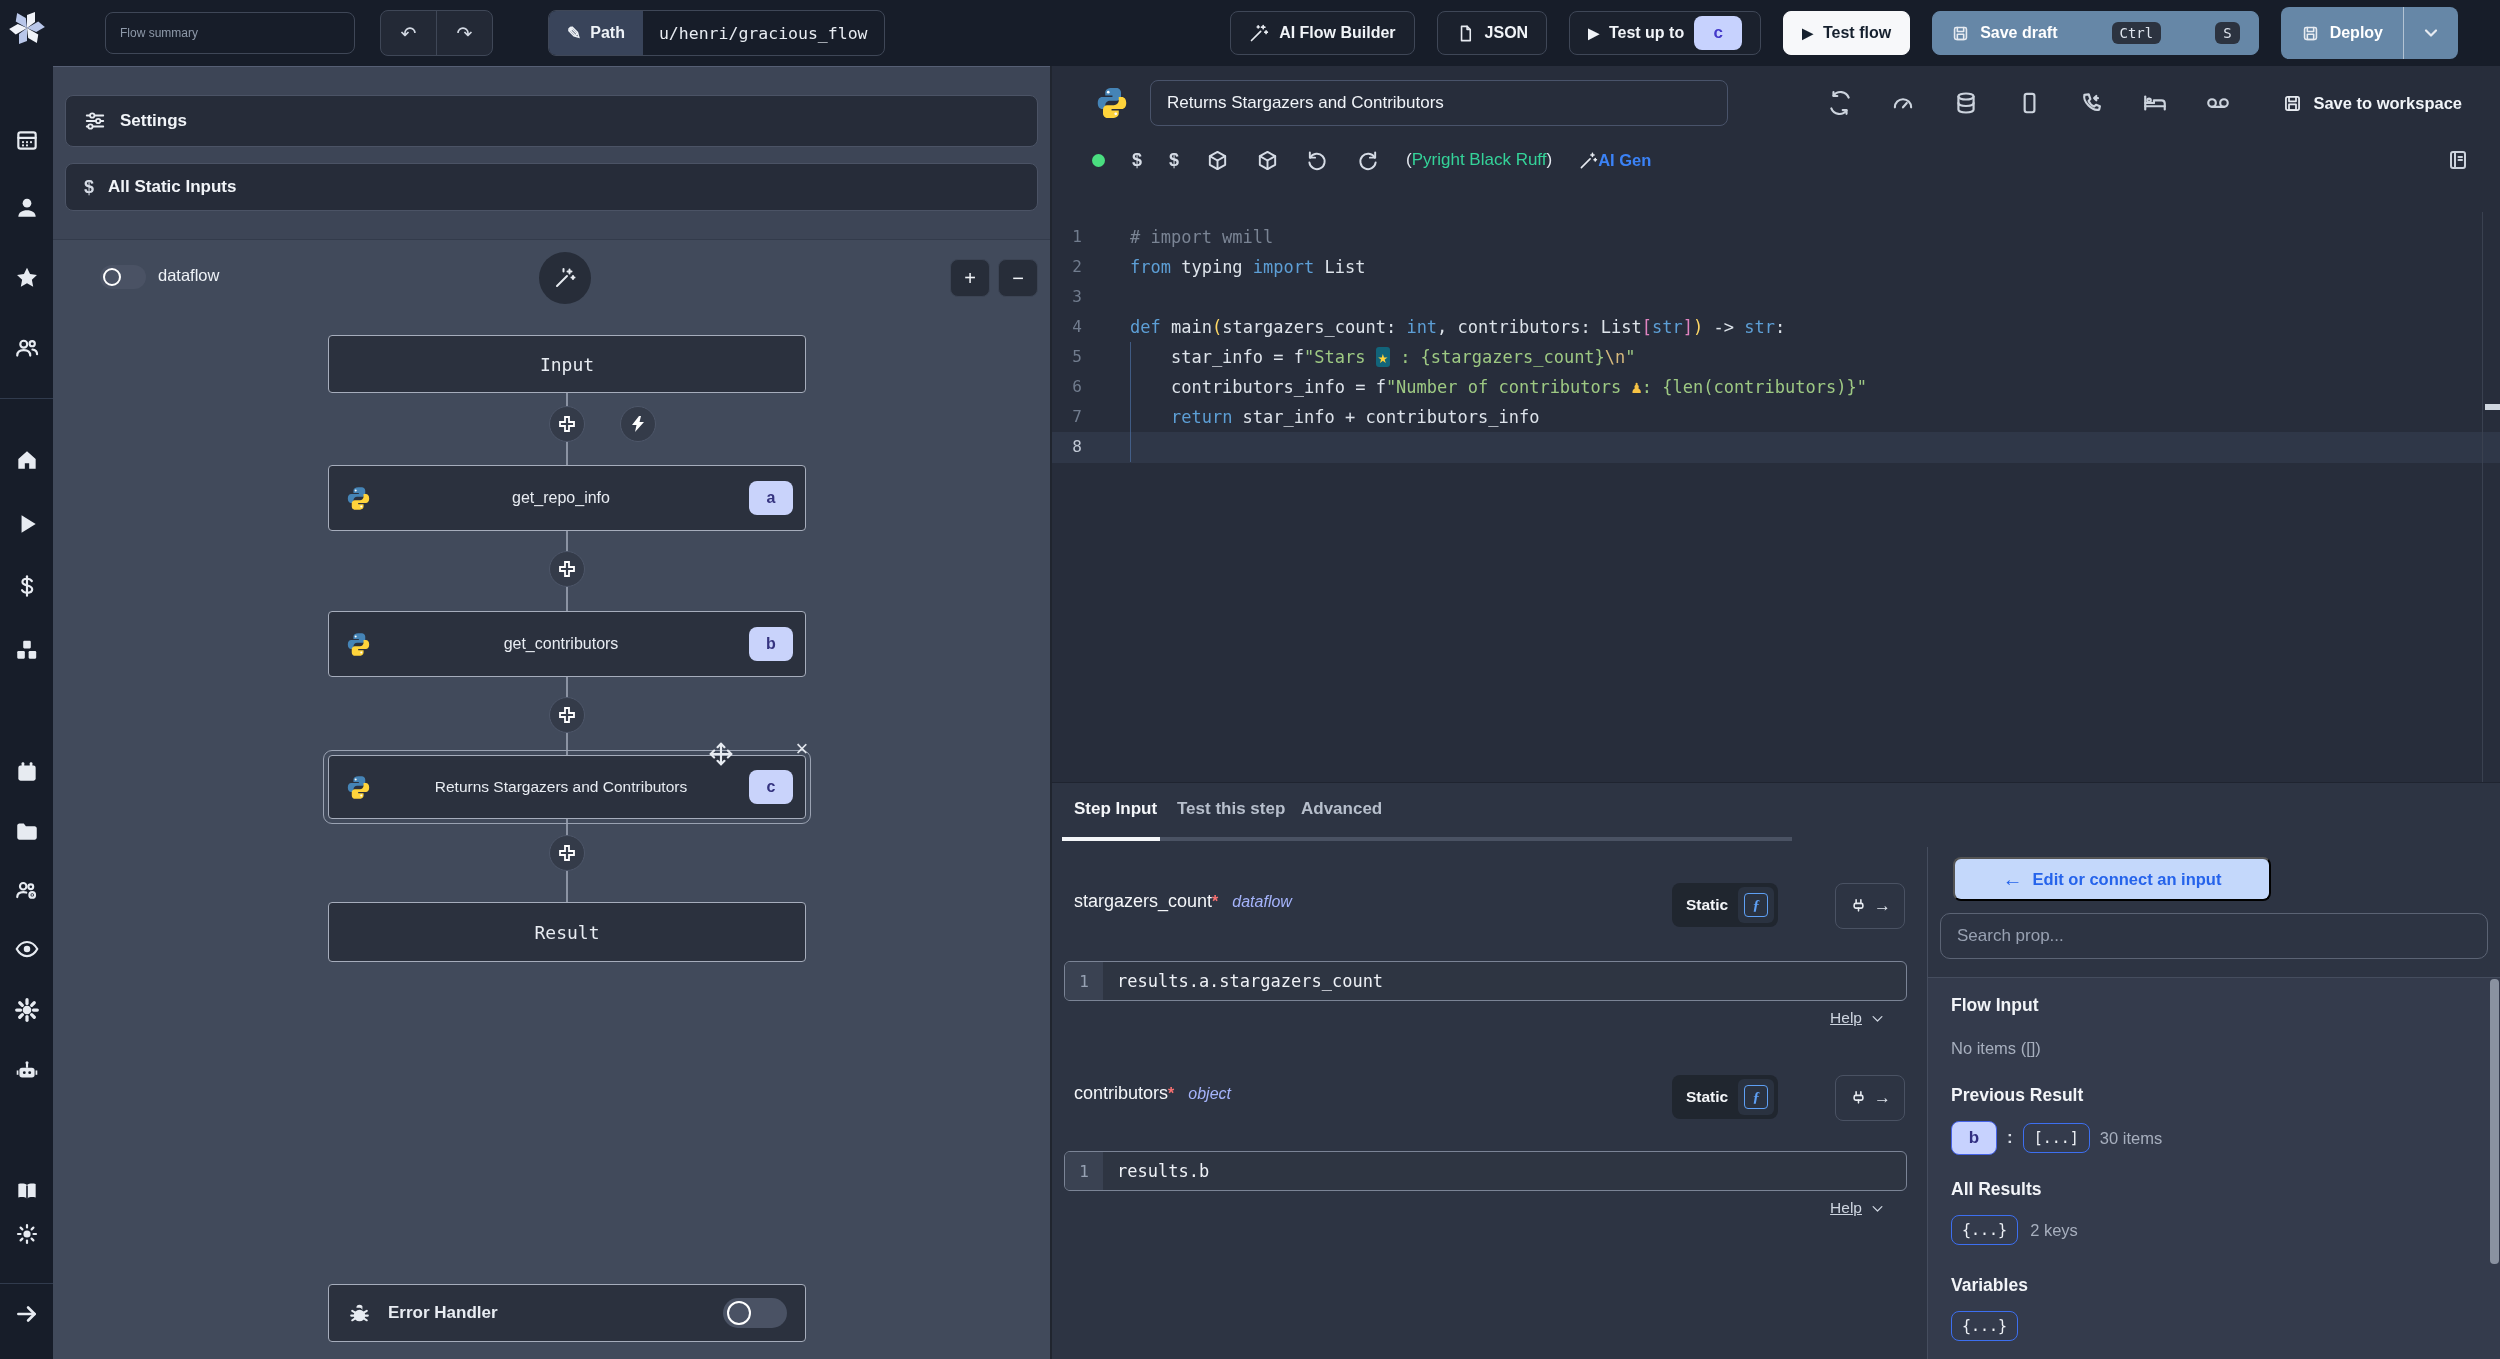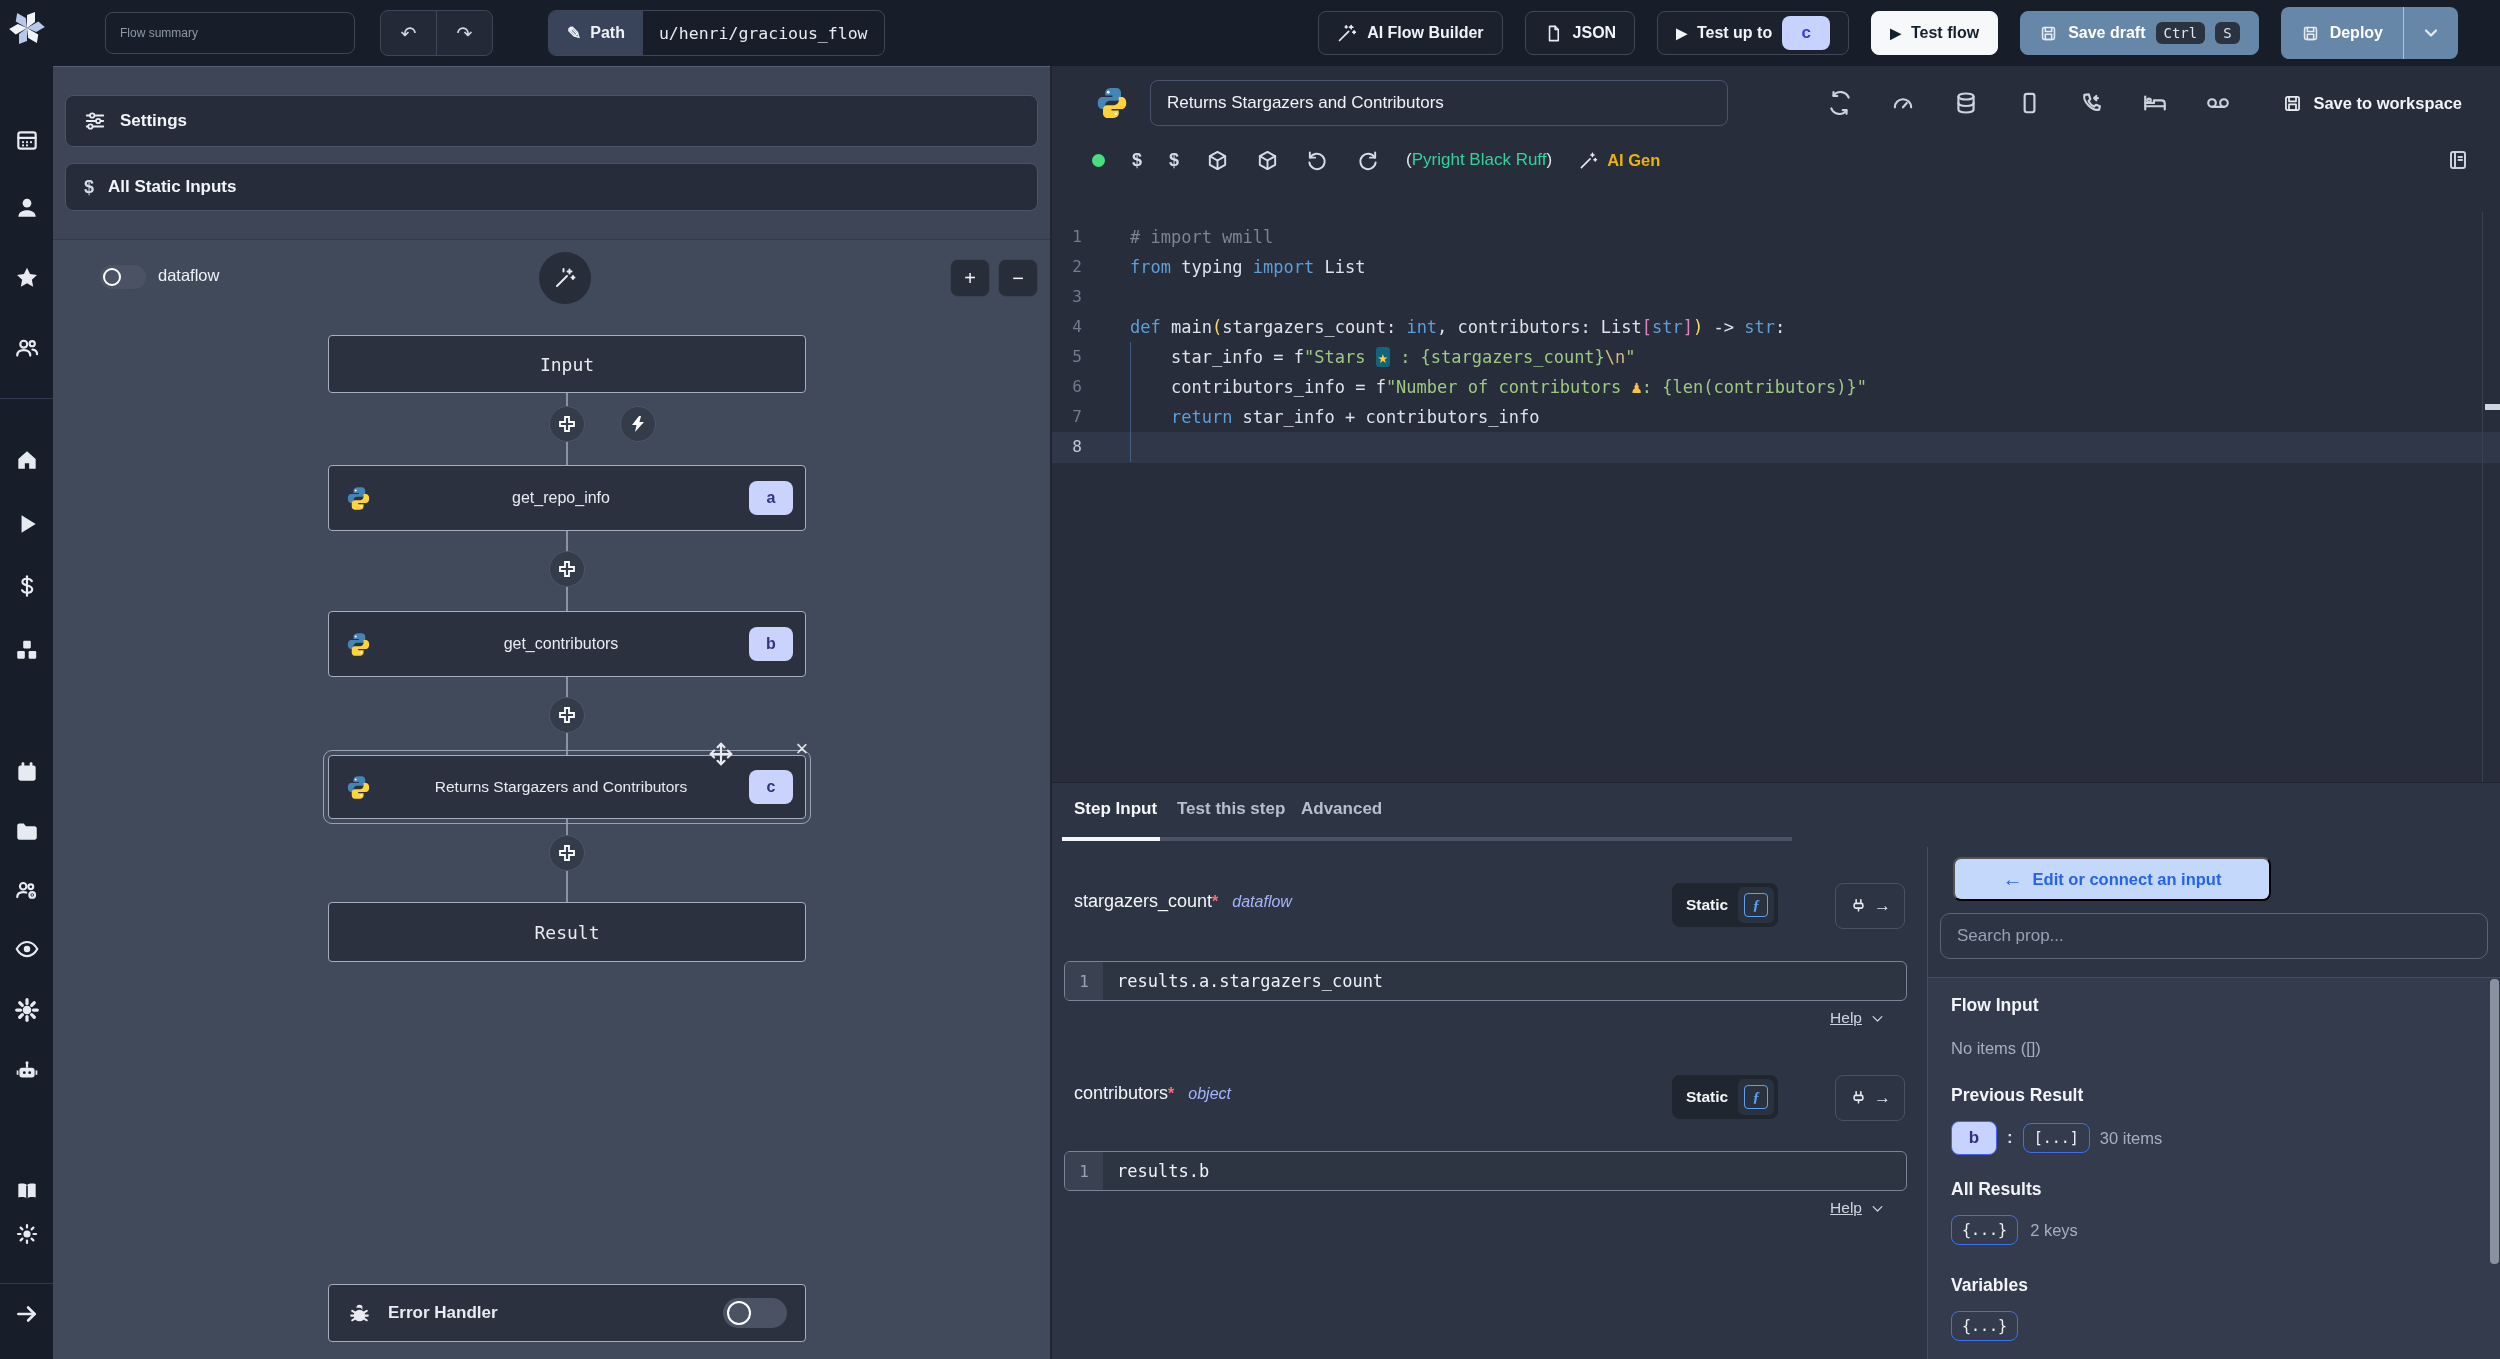--- a/index.html
+++ b/index.html
@@ -15,21 +15,21 @@
   .tb-input::placeholder{color:#8e99a9;}
   .undo-group{margin-left:25px;height:44px;background:#232936;border:1px solid #3f4757;border-radius:8px;display:flex;overflow:hidden;}
   .undo-group button{width:55px;height:100%;background:transparent;border:none;color:#d3d9e3;font-size:19px;cursor:pointer;}
   .undo-group .sep{width:1px;background:#3f4757;}
   .path-group{margin-left:55px;height:44px;border:1px solid #3f4757;border-radius:8px;display:flex;align-items:stretch;overflow:hidden;}
   .path-left{background:#39445a;display:flex;align-items:center;gap:9px;padding:0 18px;color:#eef2f7;font-weight:700;font-size:16px;}
   .path-right{display:flex;align-items:center;padding:0 16px;color:#e8ecf2;font-size:16.5px;}
   .tb-btn{height:44px;border-radius:8px;display:flex;align-items:center;gap:10px;padding:0 18px;font-size:16px;font-weight:700;cursor:pointer;border:1px solid #3f4757;background:#1b212d;color:#f1f4f8;white-space:nowrap;}
   .tb-btn.white{background:#f7f8fa;border-color:#f7f8fa;color:#15202e;}
   .tb-btn.blue{background:#6687a7;border-color:#6687a7;color:#fff;}
-  .kbd{background:#2c3340;border-radius:6px;color:#dfe5ee;font-family:"DejaVu Sans Mono",monospace;font-size:14px;padding:3px 8px;font-weight:400;}
+  .kbd{background:#2c3340;border-radius:6px;color:#dfe5ee;font-family:"DejaVu Sans Mono",monospace;font-size:14px;padding:3px 8px;font-weight:400;margin-left:44px;}
   .c-badge{background:#c7d2fe;color:#4338ca;font-weight:700;border-radius:8px;width:48px;height:34px;display:flex;align-items:center;justify-content:center;font-size:17px;}
   .deploy-group{height:52px;border-radius:8px;overflow:hidden;display:flex;background:#6687a7;color:#fff;cursor:pointer;}
   .deploy-main{display:flex;align-items:center;gap:10px;padding:0 20px;font-size:16px;font-weight:700;}
   .deploy-sep{width:1px;background:rgba(255,255,255,.5);}
   .deploy-chev{width:54px;display:flex;align-items:center;justify-content:center;}
   .right-cluster{margin-left:auto;display:flex;align-items:center;gap:22px;}
 
   
   .sidebar{left:0;top:0;width:53px;height:1359px;background:#171d29;}
   .sb-ic{position:absolute;left:0;width:53px;height:28px;display:flex;justify-content:center;align-items:center;cursor:pointer;}
@@ -56,21 +56,21 @@
   
   .editor{left:1050px;top:66px;width:1450px;height:716px;background:#272d3b;border-left:2px solid #20252f;box-sizing:border-box;}
   .ed-title{position:absolute;left:98px;top:14px;width:578px;height:46px;background:transparent;border:1px solid #49536a;border-radius:8px;color:#f0f3f8;font-size:17px;padding:0 16px;box-sizing:border-box;font-family:"Liberation Sans",sans-serif;outline:none;}
   .ed-icons{position:absolute;left:775px;top:14px;height:46px;display:flex;align-items:center;gap:37px;}
   .ed-save{position:absolute;right:38px;top:14px;height:46px;display:flex;align-items:center;gap:10px;color:#f1f4f8;font-size:16.5px;font-weight:700;cursor:pointer;}
   .ed-toolbar{position:absolute;left:40px;top:78px;height:32px;display:flex;align-items:center;gap:27px;}
   .tb-dollar{color:#d6dce6;font-size:18px;font-weight:700;}
   .lint{font-size:17px;}
   .lint .paren{color:#e3e8ef;}
   .lint .words{color:#34d399;}
-  .aigen{display:flex;align-items:center;gap:9px;color:#eab308;font-size:16.5px;font-weight:700;cursor:pointer;}
+  .aigen{display:flex;align-items:center;color:#3b82f6;font-size:16.5px;font-weight:700;cursor:pointer;}
   .code-gutter{position:absolute;left:0;top:156px;width:30px;text-align:right;}
   .ln-num{height:30px;line-height:30px;color:#717c8e;font-family:"DejaVu Sans Mono",monospace;font-size:16px;}
   .ln-num.active{color:#c2c9d6;}
   .code-lines{position:absolute;left:78px;top:156px;}
   .code-line{height:30px;line-height:30px;font-family:"DejaVu Sans Mono",monospace;font-size:17px;white-space:pre;}
   .curline{position:absolute;left:0;top:366px;width:1450px;height:31px;background:#2f3748;}
   .indentguide{position:absolute;left:78px;top:276px;width:1px;height:120px;background:#4c6fa3;opacity:.7;}
   .ruler{position:absolute;left:1430px;top:146px;width:1px;height:570px;background:#3a4150;}
   .rulermark{position:absolute;left:1433px;top:338px;width:15px;height:6px;background:#cfd6df;}
   .tk-cm{color:#7a8494;} .tk-kw{color:#5d9fd6;} .tk-pl{color:#dde3ea;} .tk-ty{color:#5d9fd6;}

